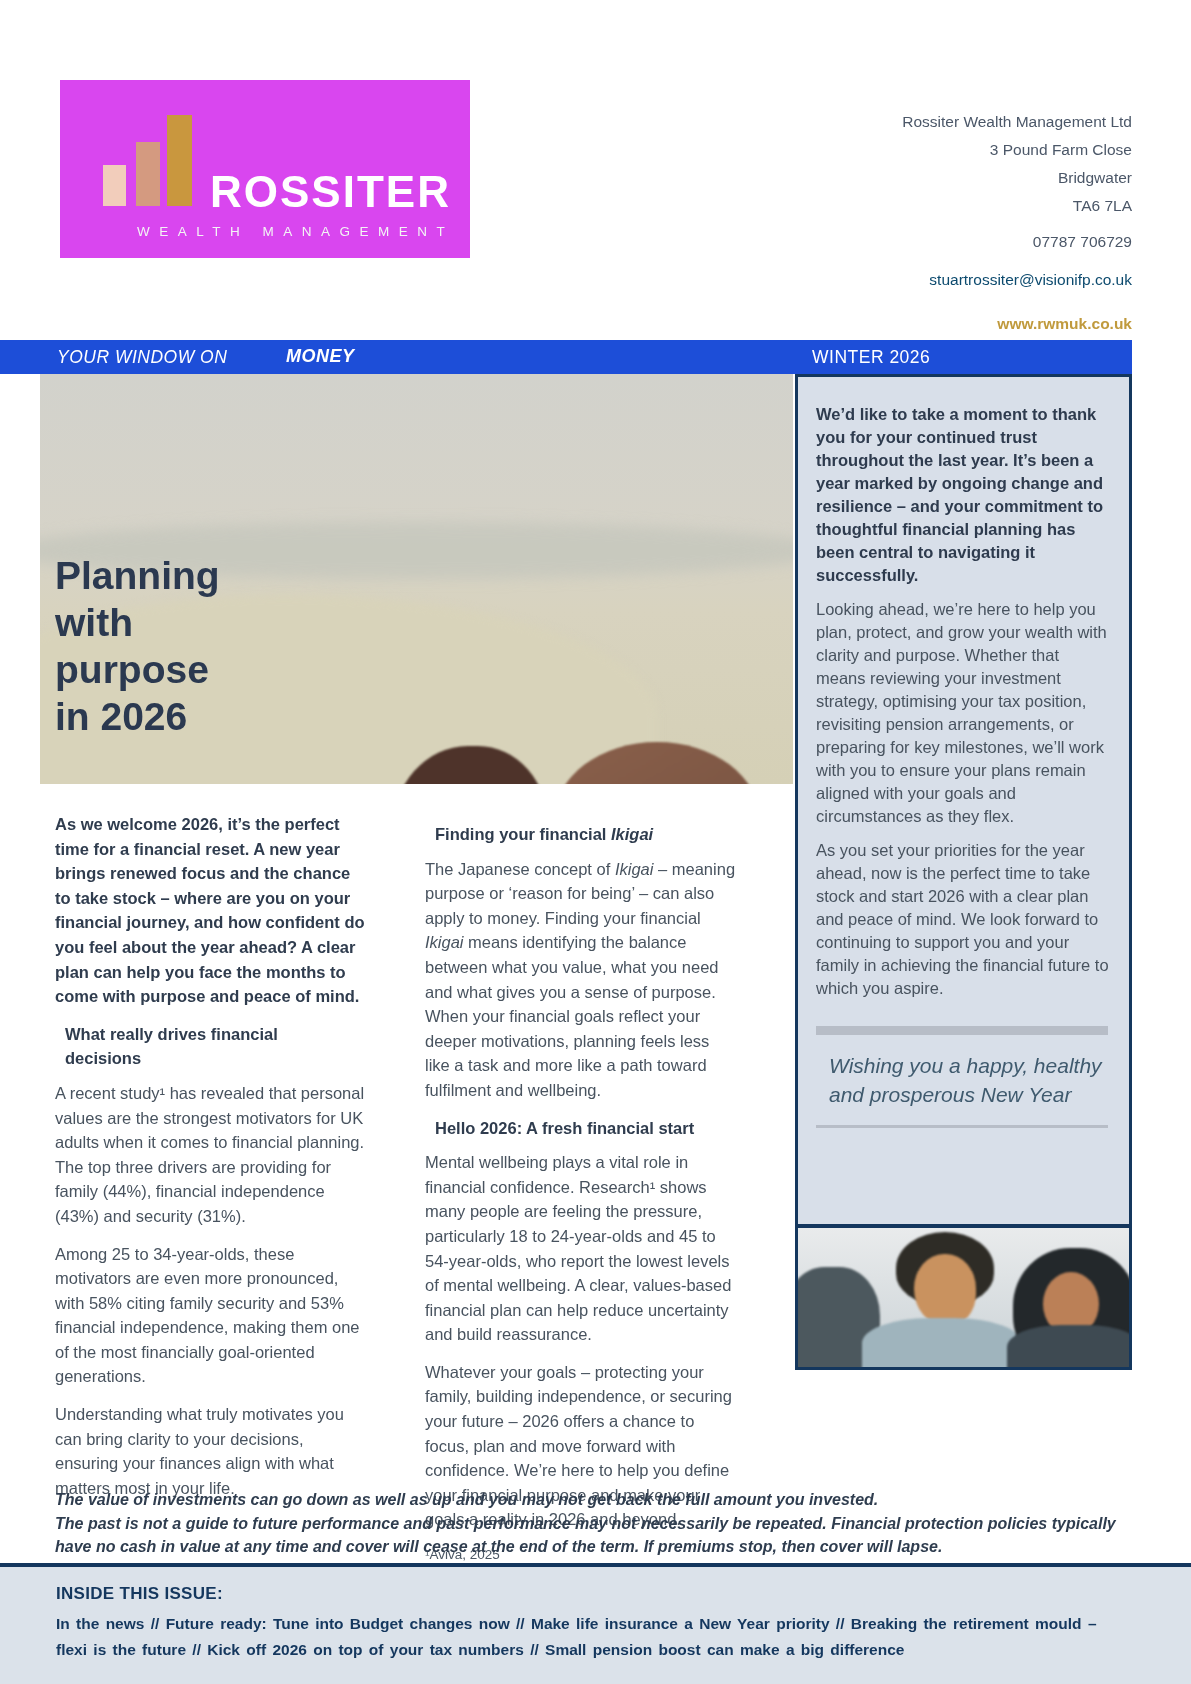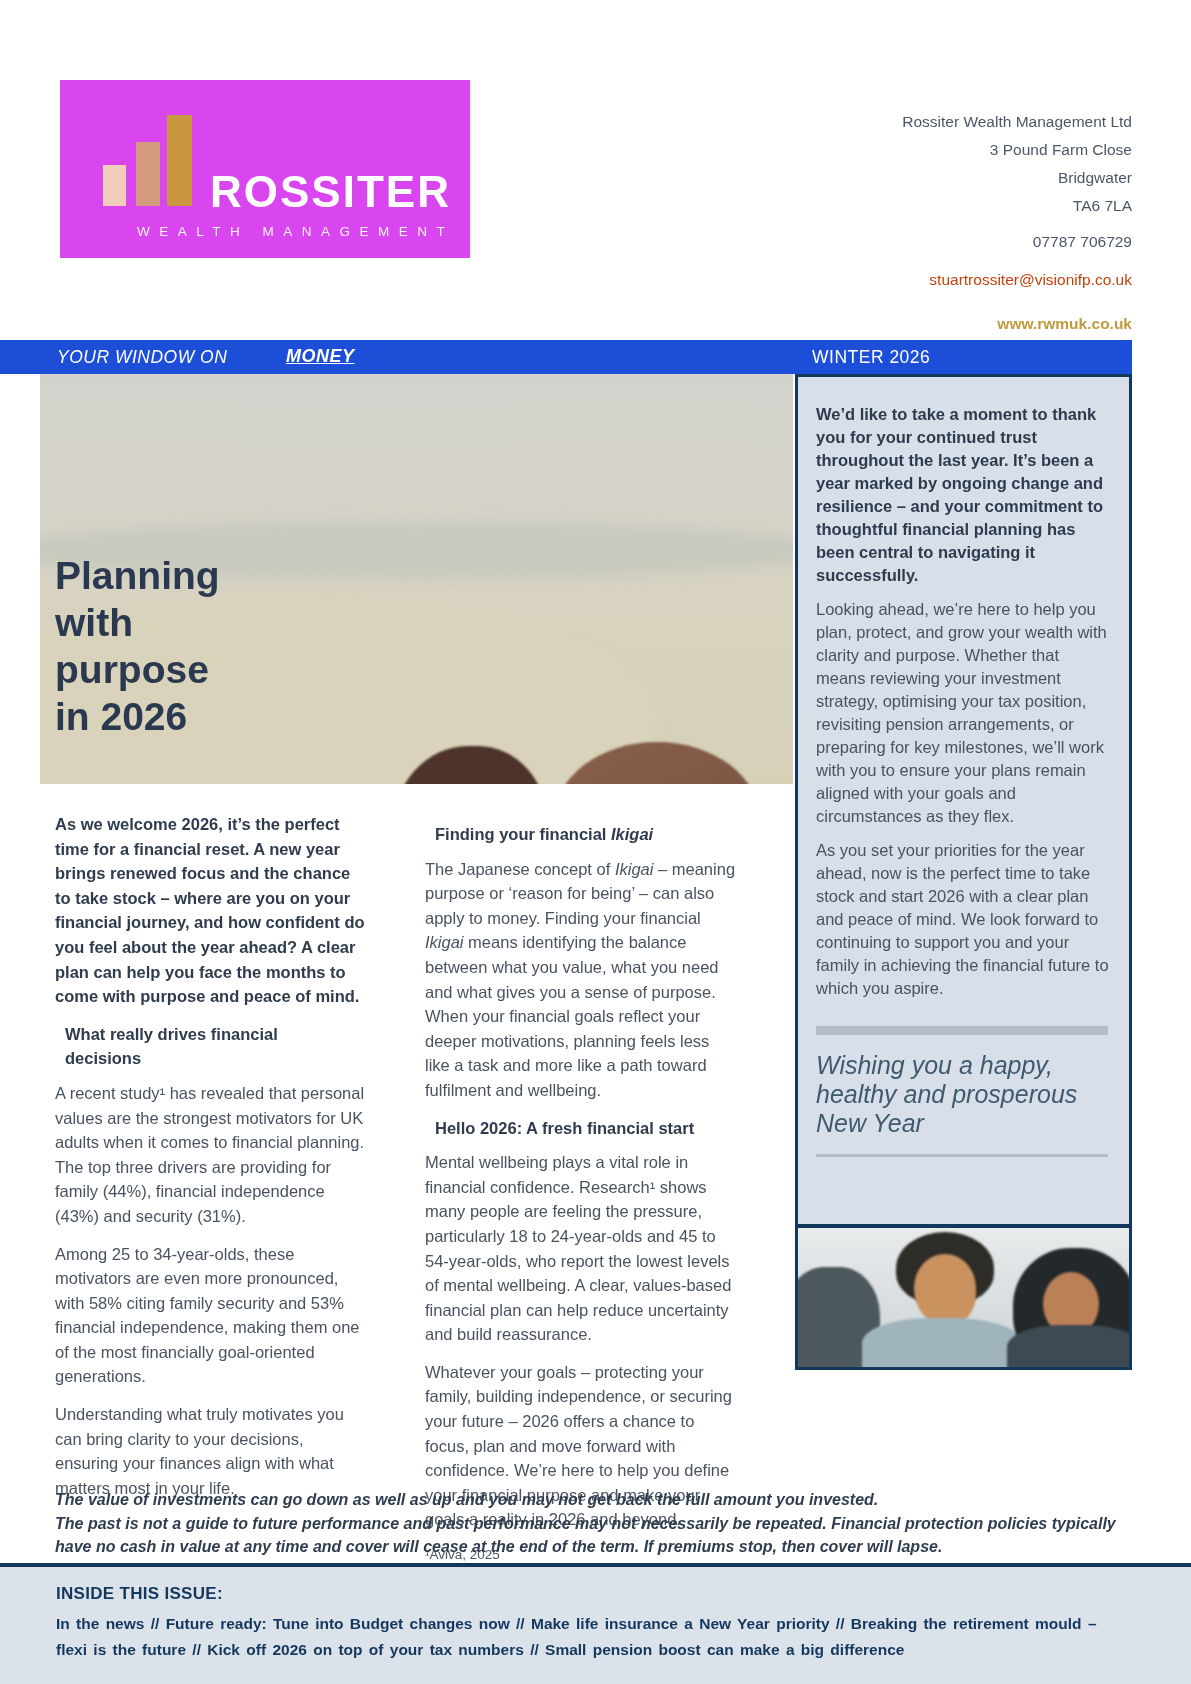--- a/index.html
+++ b/index.html
@@ -12,28 +12,28 @@
   .bars i{position:absolute;bottom:0;display:block;}
   .bars .b1{left:0;width:23px;height:41px;background:#f2cdbb;}
   .bars .b2{left:33px;width:24px;height:64px;background:#d49a80;}
   .bars .b3{left:64px;width:25px;height:91px;background:#c9973e;}
   .brand{position:absolute;left:150px;top:87px;font-size:44px;font-weight:bold;color:#ffffff;letter-spacing:2px;}
   .tagline{position:absolute;left:77px;top:144px;font-size:13.5px;color:#f3f4f5;letter-spacing:9.5px;}
 
   .contact{position:absolute;right:59px;top:108px;text-align:right;color:#4b5768;
            font-size:15.5px;line-height:28px;}
   .contact .phone{margin-top:8px;}
-  .contact a{display:block;text-decoration:none;color:#c2410c;}
+  .contact a{display:block;text-decoration:none;color:#0c4a6e;}
   .contact .email{margin-top:10px;}
   .contact .website{margin-top:16px;color:#c09a3d;font-weight:bold;}
 
   
   .banner{position:absolute;left:0;top:340px;width:1132px;height:34px;background:#1d4ed8;color:#fff;}
   .banner .prefix{position:absolute;left:57px;top:7px;font-size:17.5px;font-style:italic;letter-spacing:.5px;}
-  .banner .money{position:absolute;left:286px;top:6px;font-size:18px;font-style:italic;font-weight:bold;letter-spacing:.5px;text-decoration:underline;}
+  .banner .money{position:absolute;left:286px;top:6px;font-size:18px;font-style:italic;font-weight:bold;letter-spacing:.5px;}
   .banner .season{position:absolute;left:812px;top:7px;font-size:17.5px;letter-spacing:.5px;}
 
   
   .hero{position:absolute;left:40px;top:374px;width:753px;height:410px;overflow:hidden;
         background:linear-gradient(180deg,#d2d2cc 0%,#d6d3c8 40%,#d8d3bf 58%,#d5d0b6 100%);}
   .hero .horizon{position:absolute;left:-5%;right:-5%;top:36%;height:14%;background:#c4c6bc;
         border-radius:50%;filter:blur(7px);opacity:.75;}
   .hero .sand{position:absolute;left:-8%;top:54%;width:90%;height:70%;background:#d8d3ba;
         border-radius:45% 55% 0 0/34% 42% 0 0;filter:blur(4px);}
   .hero .fig{position:absolute;filter:blur(1px);}
@@ -56,21 +56,21 @@
 
   
   .sidebar{position:absolute;left:795px;top:374px;width:337px;height:996px;background:#14375e;
            border:3px solid #14375e;box-sizing:border-box;display:flex;flex-direction:column;}
   .panel{background:#d8dfe9;flex:1;padding:26px 17px 0 18px;box-sizing:border-box;overflow:hidden;}
   .panel h2{margin:0 0 10px;font-size:23px;line-height:28px;color:#2e3b4e;}
   .panel h2 span{display:block;}
   .panel p{margin:0 0 11px;font-size:16.5px;line-height:23px;color:#48535f;}
   .panel .plead{font-weight:bold;color:#2e3b4e;}
   .bar-thick{height:9px;background:#b7bdc7;margin:26px 4px 16px 0;}
-  .quote{font-style:italic;font-size:25px;line-height:29px;color:#3f5a6e;}
+  .quote{font-style:italic;font-size:21px;line-height:29px;color:#3f5a6e;margin-left:13px;}
   .bar-thin{height:3px;background:#b7bdc7;margin:16px 4px 0 0;}
   .photo{position:relative;height:139px;margin-top:4px;overflow:hidden;
          background:linear-gradient(180deg,#e9ebec 0%,#d4dadd 70%,#c7ced2 100%);}
   .photo i{position:absolute;display:block;filter:blur(1px);}
   .p-shoulder{left:-14px;bottom:-16px;width:96px;height:116px;background:#4c585e;border-radius:42%;}
   .p-man-hair{left:98px;top:4px;width:98px;height:72px;background:#2e2c26;border-radius:50% 50% 42% 42%;}
   .p-man-face{left:116px;top:26px;width:62px;height:72px;background:#c9925f;border-radius:50% 50% 46% 54%;}
   .p-man-body{left:64px;top:90px;width:160px;height:60px;background:#9fb4bd;border-radius:42% 42% 0 0;}
   .p-wom-hair{right:-8px;top:20px;width:124px;height:126px;background:#23282b;border-radius:46%;}
   .p-wom-face{right:30px;top:44px;width:56px;height:64px;background:#bb8057;border-radius:50%;}

